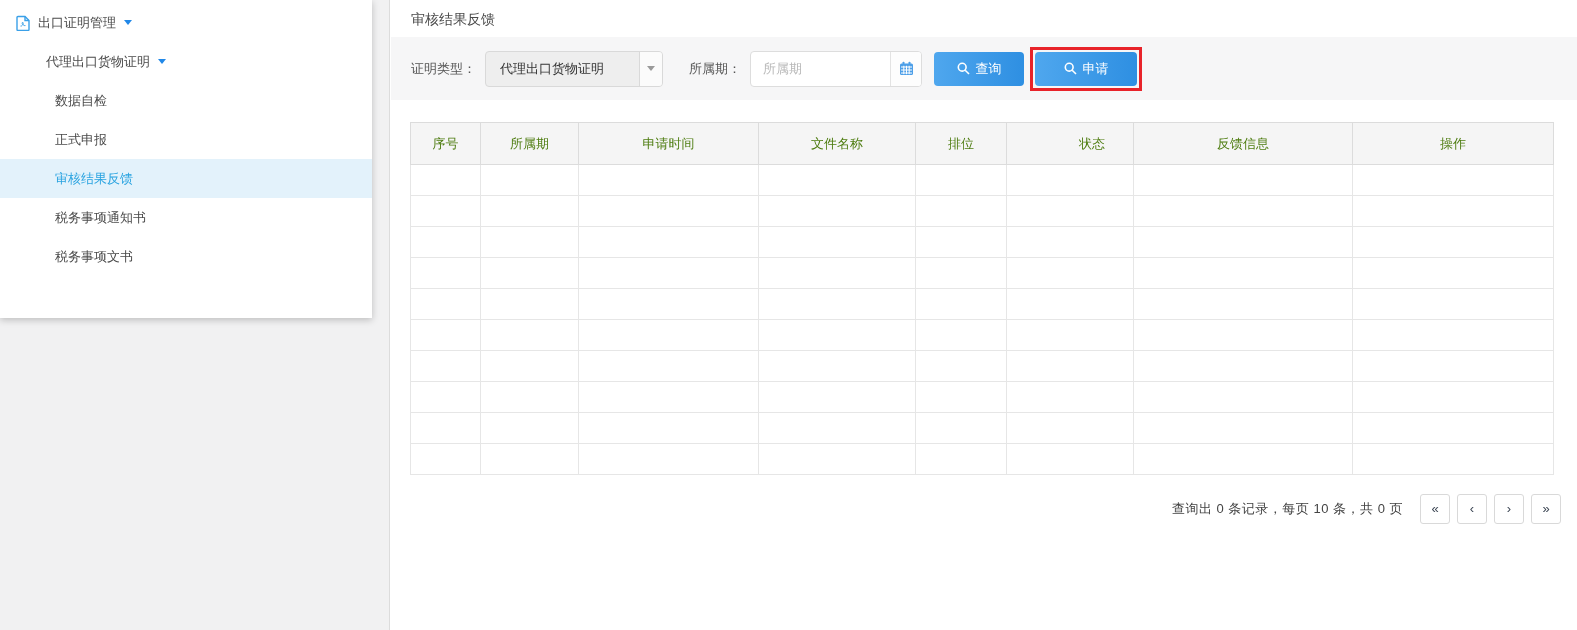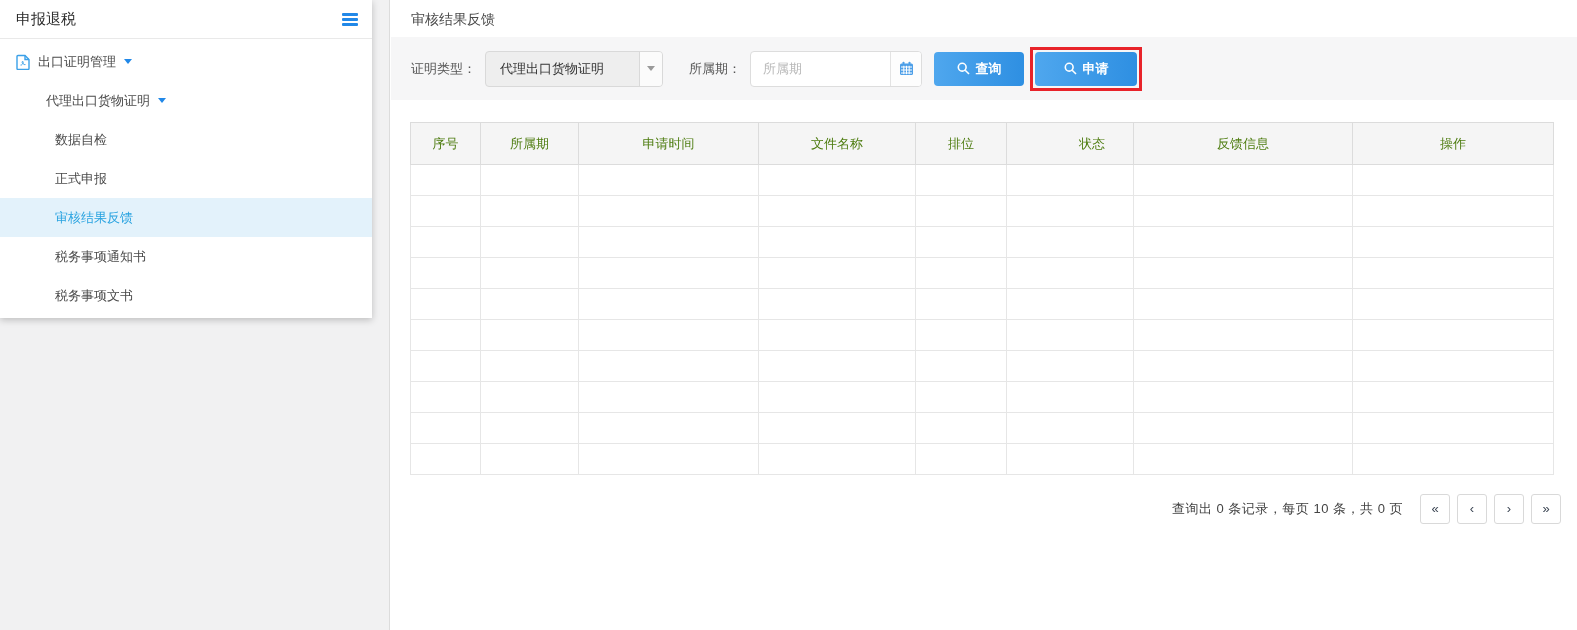--- a/index.html
+++ b/index.html
@@ -79,21 +79,20 @@
   .input-group input::placeholder { color:#b8b8b8; }
   .addon {
     width:31px; border-left:1px solid #e3e3e3; background:#fdfdfd;
     display:flex; align-items:center; justify-content:center; cursor:pointer;
   }
   .btn {
     height:34px; border:none; border-radius:4px; cursor:pointer;
     display:inline-flex; align-items:center; justify-content:center; gap:6px;
     color:#fff; font-size:13px; font-family:inherit;
     background:linear-gradient(90deg, var(--button_blue_light,#4fa7ee), var(--button_blue_dark,#2e8fe2));
-    font-weight:bold;
   }
   .btn-query { margin-left:12px; width:90px; }
   .red-annotation {
     margin-left:6px; display:inline-flex; padding:2px;
     border:3px solid var(--annotation_red,#e8232a);
   }
   .btn-apply { width:102px; }
 
   
   table.results {
@@ -123,28 +122,20 @@
     display:inline-flex; align-items:center; justify-content:center; padding-bottom:2px;
   }
 </style>
 </head>
 <body>
 
 <div class="app">
 
   <div class="left-region">
     <aside class="sidebar-card">
-      <div class="sb-header">
-        <span>申报退税</span>
-        <span class="hamburger">
-            <i></i>
-            <i></i>
-            <i></i>
-          </span>
-      </div>
       <nav class="menu">
         <div class="menu-item lvl1">
           <span class="file-icon">
             <svg width="15" height="16" viewBox="0 0 15 16">
               <path d="M2 1.5 h7 l4 4 v9 a1 1 0 0 1 -1 1 h-10 a1 1 0 0 1 -1 -1 v-12 a1 1 0 0 1 1 -1 z" fill="none" stroke="#3aa0e8" stroke-width="1.4"></path>
               <path d="M9 1.5 v4 h4" fill="none" stroke="#3aa0e8" stroke-width="1.4"></path>
               <path d="M4.5 11 c1.5 1 4 -4 2 -3.5 c-1.5 .4 1.5 4 3 3" fill="none" stroke="#3aa0e8" stroke-width="1"></path>
             </svg>
           </span>
           <span>出口证明管理</span>

